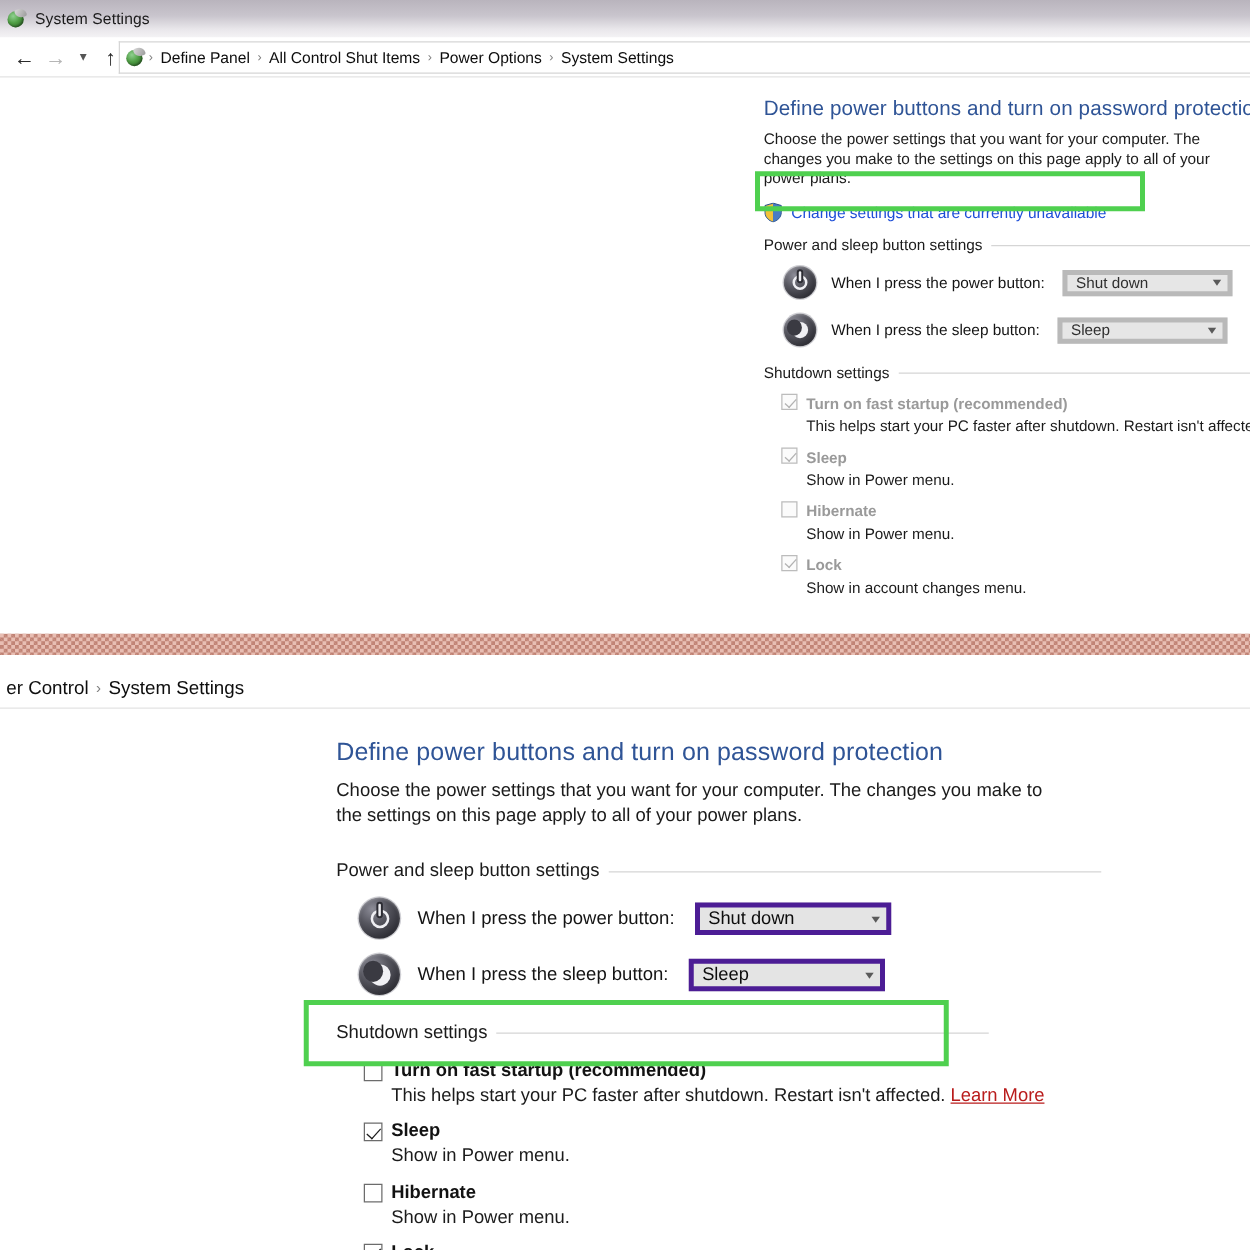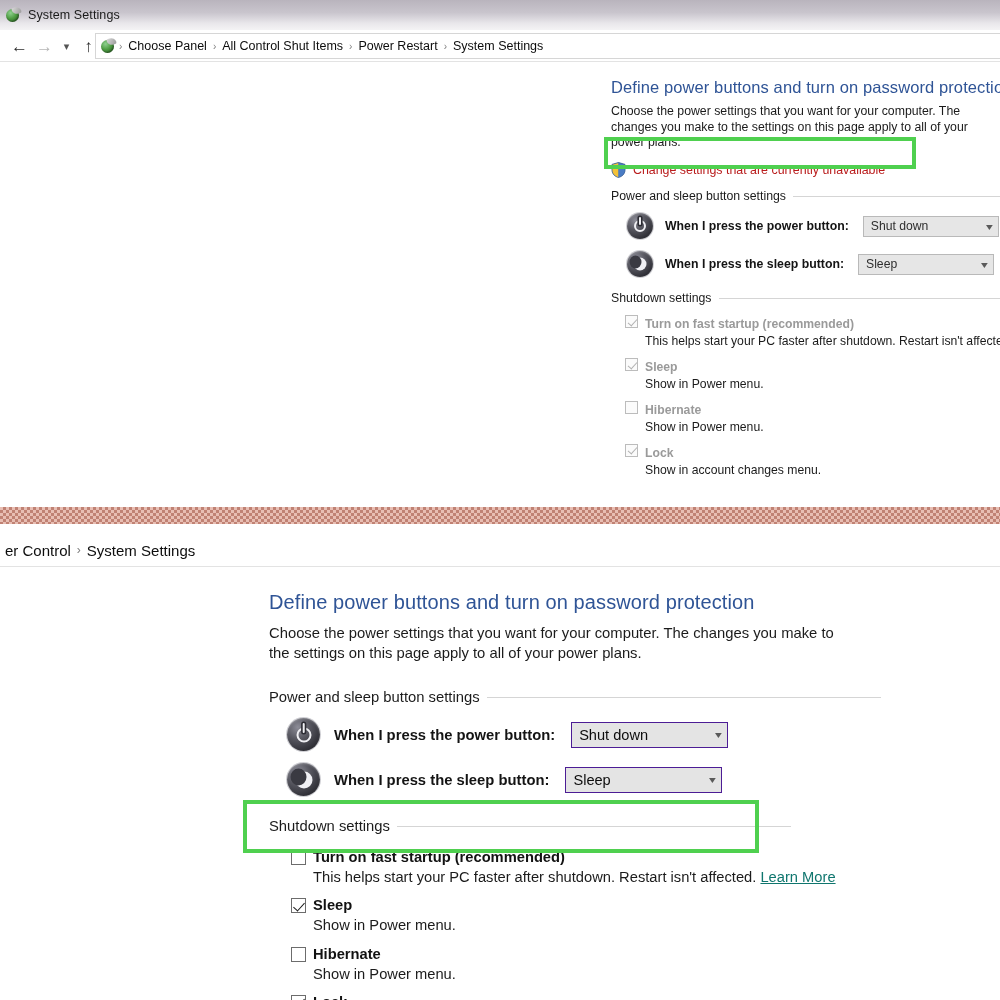--- a/index.html
+++ b/index.html
@@ -148,21 +148,21 @@
     margin-top: 9px;
     height: 20px;
   }
   .shield {
     width: 15px; height: 16px;
     flex: 0 0 auto;
     position: relative;
   }
   .uac-link {
     font-size: 12.4px;
-    color: #b91c1c;
+    color: #1d4ed8;
     cursor: pointer;
     text-align: center;
   }
 
   .group {
     margin-top: 9px;
   }
   .group-head {
     display: flex;
     align-items: center;
@@ -223,25 +223,24 @@
     left: -4px; top: -2px;
     width: 12px; height: 13px;
     border-radius: 50%;
     background: #3a3a42;
   }
   .btn-label {
     font-size: 12.3px;
     color: #141414;
     margin-left: 12px;
     white-space: nowrap;
-    font-weight: bold;
   }
   .combo {
     height: 21px;
-    border: 1px solid #4c1d95;
+    border: 4px solid #4c1d95;
     background: #e4e4e4;
     display: flex;
     align-items: center;
     justify-content: space-between;
     padding: 0 6px 0 7px;
     box-sizing: border-box;
     font-size: 12.2px;
     color: #0c0c0c;
     cursor: pointer;
     user-select: none;
@@ -290,21 +289,21 @@
   }
   .chk-title.dis { color: #9a9a9a; }
   .chk-desc {
     font-size: 12.2px;
     color: #1b1b1b;
     line-height: 1.3;
     margin-top: 2px;
     white-space: nowrap;
   }
   .learn {
-    color: #0f766e;
+    color: #b91c1c;
     text-decoration: underline;
     cursor: pointer;
   }
 
   
   .hl {
     position: absolute;
     border: 4px solid #4fd04f;
     box-sizing: border-box;
     pointer-events: none;
@@ -389,25 +388,25 @@
       <span class="navbtn small">▾</span>
       <span class="navbtn">↑</span>
     </div>
   </div>
 
   <div class="crumbbar">
     <span class="crumb-icon">
       <span class="app-icon" style="margin:0"><span class="globe"></span><span class="swoosh"></span></span>
     </span>
     <span class="crumb-sep">›</span>
-    <span class="crumb">Choose Panel</span>
+    <span class="crumb">Define Panel</span>
     <span class="crumb-sep">›</span>
     <span class="crumb">All Control Shut Items</span>
     <span class="crumb-sep">›</span>
-    <span class="crumb">Power Restart</span>
+    <span class="crumb">Power Options</span>
     <span class="crumb-sep">›</span>
     <span class="crumb">System Settings</span>
   </div>
   <div class="addr-underline"></div>
 
   <div class="pane-top">
     <h1 class="page-title">Define power buttons and turn on password protection</h1>
     <p class="intro">Choose the power settings that you want for your computer. The changes you make to the settings on this page apply to all of your power plans.</p>
 
     <div class="uac-row">

